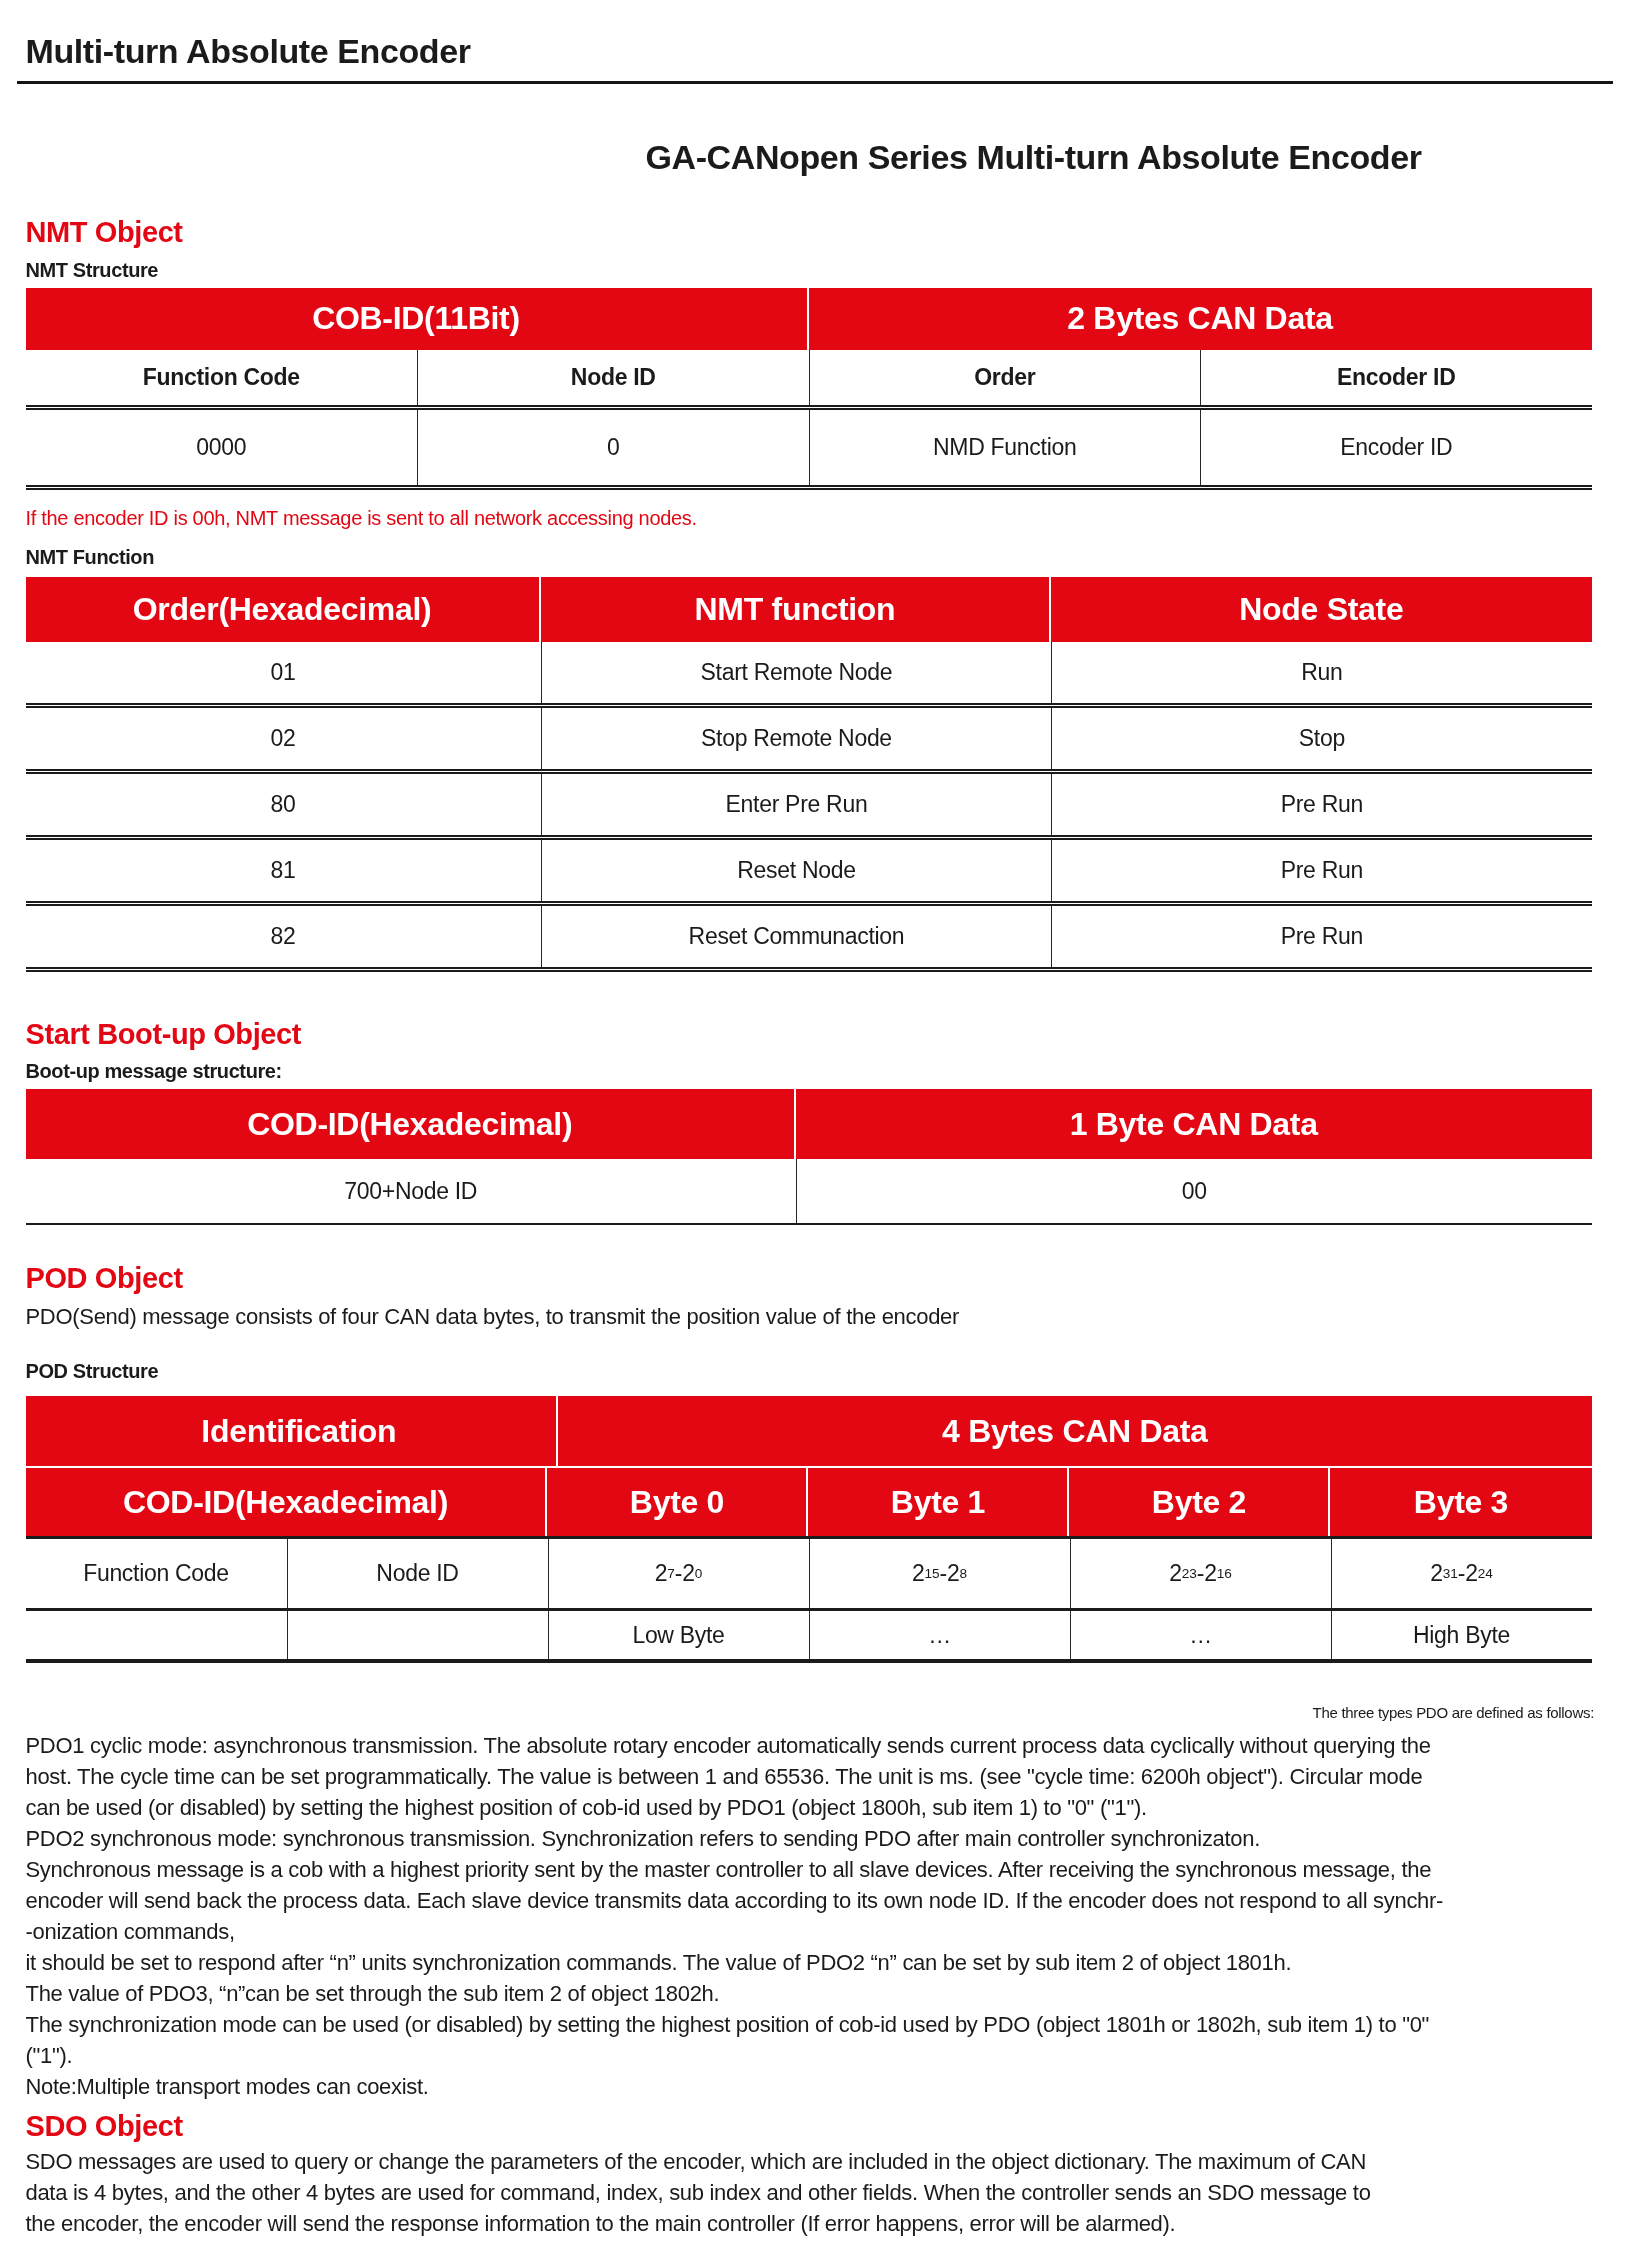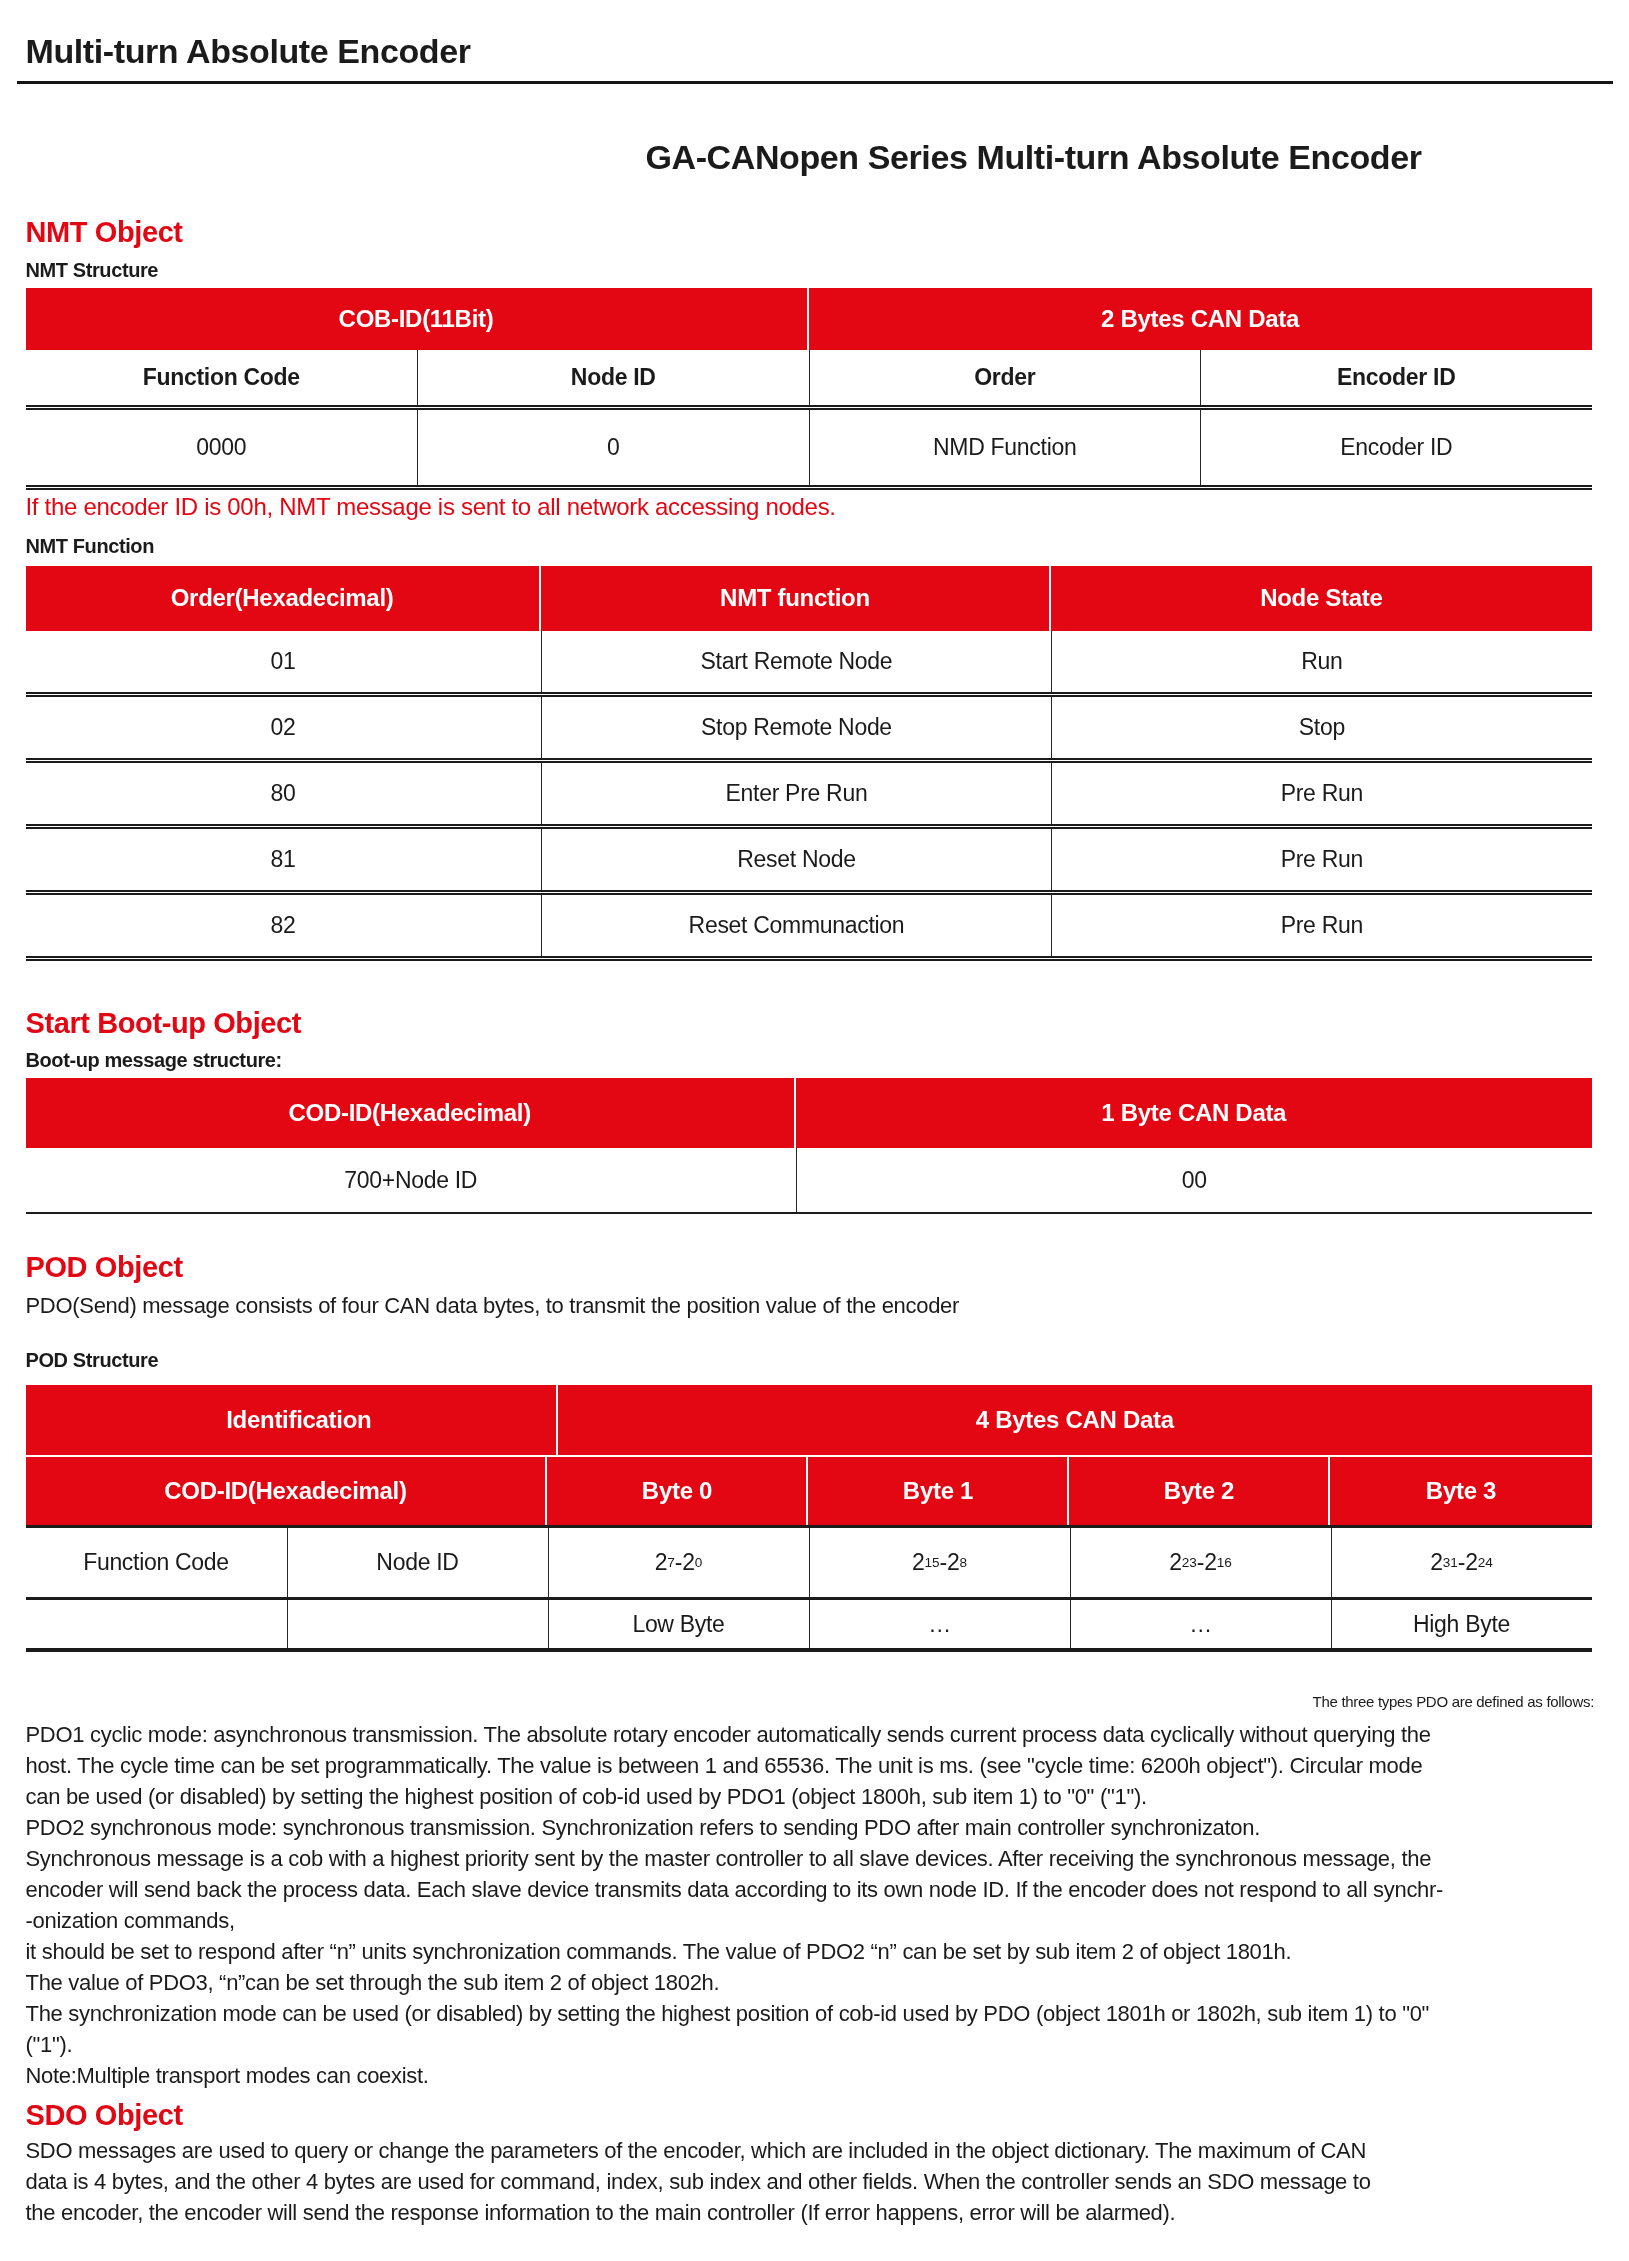--- a/index.html
+++ b/index.html
@@ -14,33 +14,33 @@
 
   .sec-heading { color:var(--red); font-size:29px; font-weight:bold; line-height:32px; letter-spacing:-0.4px; }
   .mt-nmt  { margin-top:39px; }
   .mt-boot { margin-top:46px; }
   .mt-pod  { margin-top:37px; }
   .mt-sdo  { margin-top:8.5px; }
   .sub-label { font-size:20px; font-weight:bold; line-height:27px; letter-spacing:-0.4px; margin-top:8.5px; }
   .mt-func { margin-top:13.6px; }
   .mt-podstruct { margin-top:28px; }
 
-  .note-red { color:var(--red); font-size:24px; line-height:26px; letter-spacing:-0.3px; margin-top:4px; }
+  .note-red { color:var(--red); font-size:20px; line-height:26px; letter-spacing:-0.3px; margin-top:15px; }
 
   .body-text { font-size:22px; line-height:31px; letter-spacing:-0.3px; white-space:pre-line; margin-top:3.4px; }
   .body-bold { font-size:15px; font-weight:normal; line-height:26px; letter-spacing:-0.3px; margin-top:37px;text-align:right; }
   .intro-text { font-size:22px; line-height:26px; letter-spacing:-0.3px; margin-top:10.2px; }
 
   .tbl { width:1566px; margin-top:4.2px; }
   .mt6 { margin-top:5.1px; } .mt13 { margin-top:11px; }
   .trow { display:flex; width:100%; }
   .tcell { display:flex; align-items:center; justify-content:center; text-align:center;
            font-size:23px; letter-spacing:-0.3px; }
   .red-row { background:var(--red); }
-  .red-row .tcell { color:#ffffff; font-weight:bold; font-size:24px; }
+  .red-row .tcell { color:#ffffff; font-weight:bold; font-size:32px; }
   .bold-row .tcell { font-weight:bold; }
 
   .rsep { border-right:2.5px solid #ffffff; }
   .vline { border-left:1.7px solid #262626; }
   .sep-b   { border-bottom:5.1px double #1b1b1b; }
   .solid-b { border-bottom:3.4px solid #1b1b1b; }
   .bot-c   { border-bottom:2.5px solid #1b1b1b; }
   .bot-d   { border-bottom:4.2px solid #1b1b1b; }
   .wsep-b  { border-bottom:2.5px solid #ffffff;padding-left:16px; }
 

